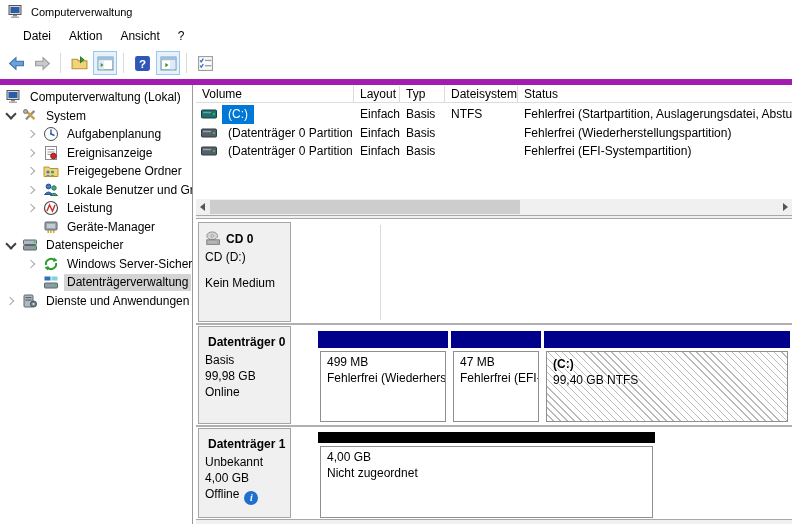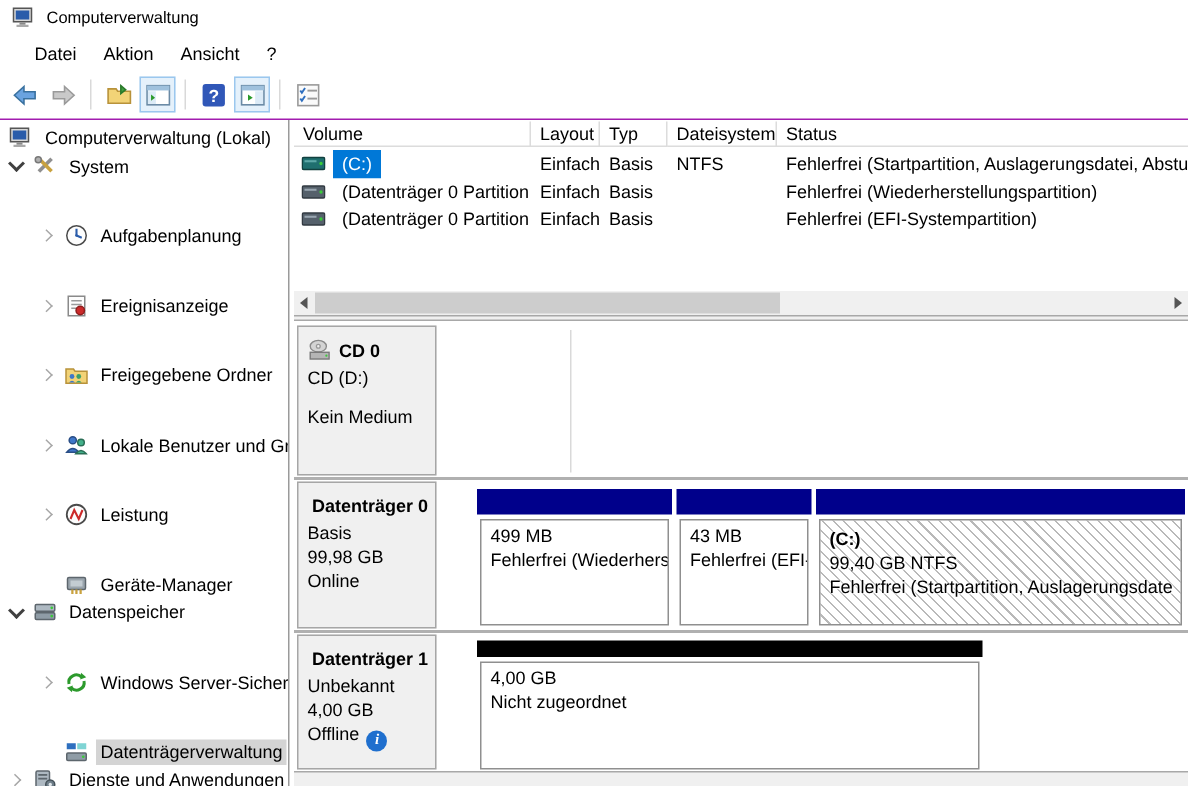--- a/index.html
+++ b/index.html
@@ -13,26 +13,26 @@
            padding-left:14px;background:#fff;}
   .menu-item{padding:3px 9px;}
   .toolbar{position:absolute;top:47px;left:0;right:0;height:32px;display:flex;align-items:center;
            padding-left:3px;background:#fff;}
   .tb-btn{width:24px;height:24px;display:flex;align-items:center;justify-content:center;margin:0 1px;
           border:1px solid transparent;box-sizing:border-box;}
   .tb-toggle{background:#e5f1fb;border:1px solid #9bc7ee;}
   .tb-sep{width:1px;height:20px;background:#d9d9d9;margin:0 5px;}
 
   
-  .main{position:absolute;top:79px;left:0;right:0;bottom:0;border-top:1px solid #a21caf;}
+  .main{position:absolute;top:79px;left:0;right:0;bottom:0;border-top:6px solid #a21caf;}
   .tree{position:absolute;top:0;left:0;width:193px;bottom:0;background:#fff;
         border-right:1px solid #9a9a9a;overflow:hidden;padding-top:3px;box-sizing:border-box;}
   .tree-row{height:18.5px;display:flex;align-items:center;white-space:nowrap;overflow:hidden;}
   .lvl0{padding-left:3px;}
-  .lvl1{padding-left:24px;margin-top:28px;}
+  .lvl1{padding-left:24px;}
   .chev-box{width:16px;flex:0 0 16px;display:flex;align-items:center;justify-content:center;}
   .cv-col{width:5px;height:5px;border-top:1px solid #a7a7a7;border-right:1px solid #a7a7a7;
           transform:rotate(45deg);margin-right:2px;}
   .cv-exp{width:6px;height:6px;border-right:2px solid #404040;border-bottom:2px solid #404040;
           transform:rotate(45deg);margin-bottom:3px;}
   .tree-icon{width:16px;height:16px;flex:0 0 16px;margin:0 5px 0 3px;}
   .tree-label{padding:1.5px 3px;}
   .sel-gray{background:#d4d4d4;}
 
   .rightpane{position:absolute;left:196px;top:0;right:0;bottom:0;background:#fff;}
@@ -417,31 +417,30 @@
           <div class="pband"></div>
           <div class="pcontent">
             <div class="pline">499 MB</div>
             <div class="pline">Fehlerfrei (Wiederhers</div>
           </div>
         </div>
 
         <div class="pregion" style="left:255px;top:112px;width:90px;height:92px;">
           <div class="pband"></div>
           <div class="pcontent">
-            <div class="pline">43 MB</div>
+            <div class="pline">47 MB</div>
             <div class="pline">Fehlerfrei (EFI-S</div>
           </div>
         </div>
 
         <div class="pregion" style="left:348px;top:112px;width:246px;height:92px;">
           <div class="pband"></div>
           <div class="pcontent hatched">
             <div class="pline bold">(C:)</div>
             <div class="pline">99,40 GB NTFS</div>
-            <div class="pline">Fehlerfrei (Startpartition, Auslagerungsdate</div>
           </div>
         </div>
 
         <div class="rowsep" style="top:206px;"></div>
 
         <div class="info-box" style="top:209px;height:90px;">
           <div class="disk-title">
             <svg width="18" height="13" viewBox="0 0 20 14">
               <rect x="0.5" y="3" width="18" height="8" rx="1" fill="#6b7c8a" stroke="#3f4a52"></rect>
               <rect x="2.5" y="5" width="10" height="1.5" fill="#9fb0bd"></rect>

